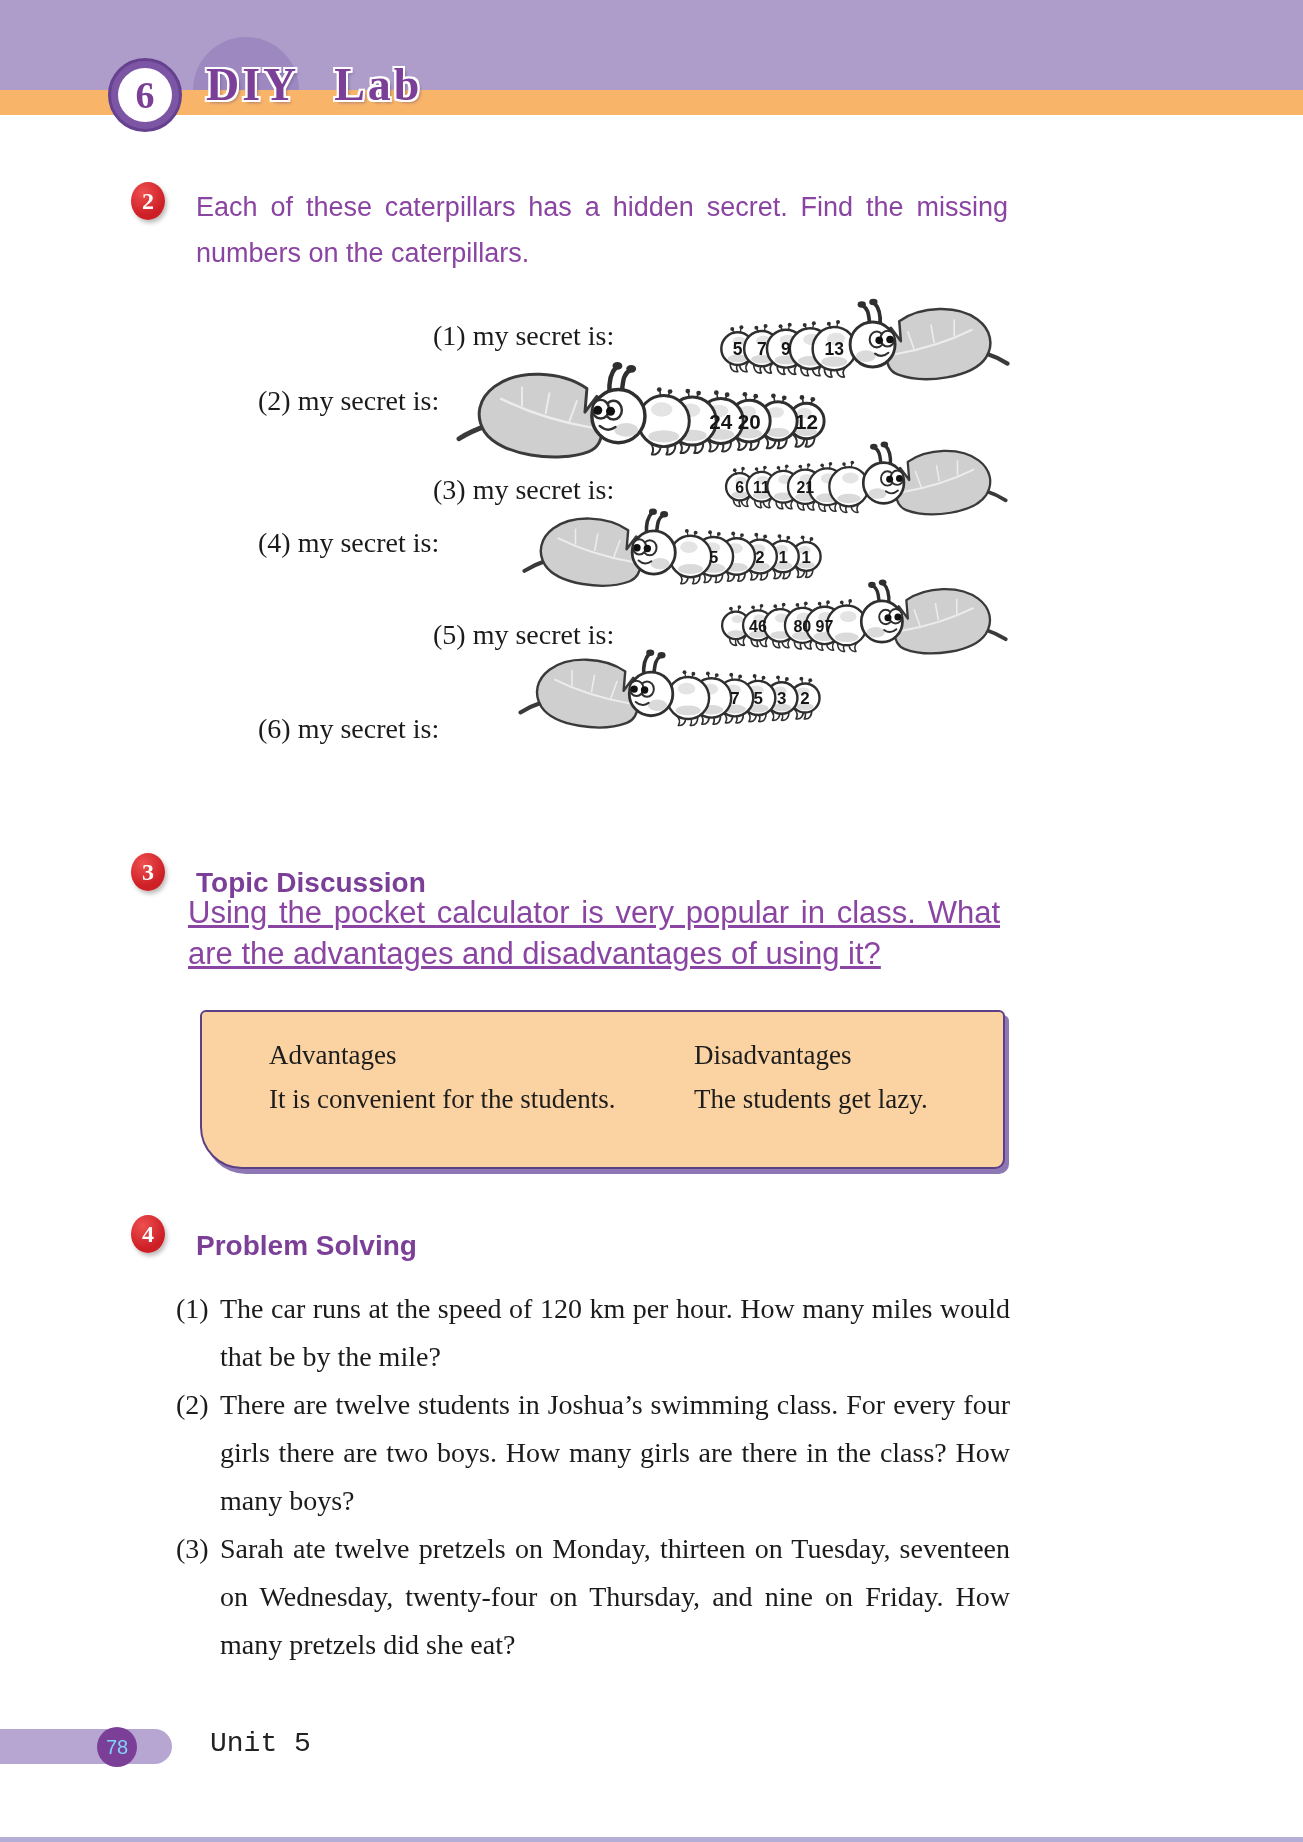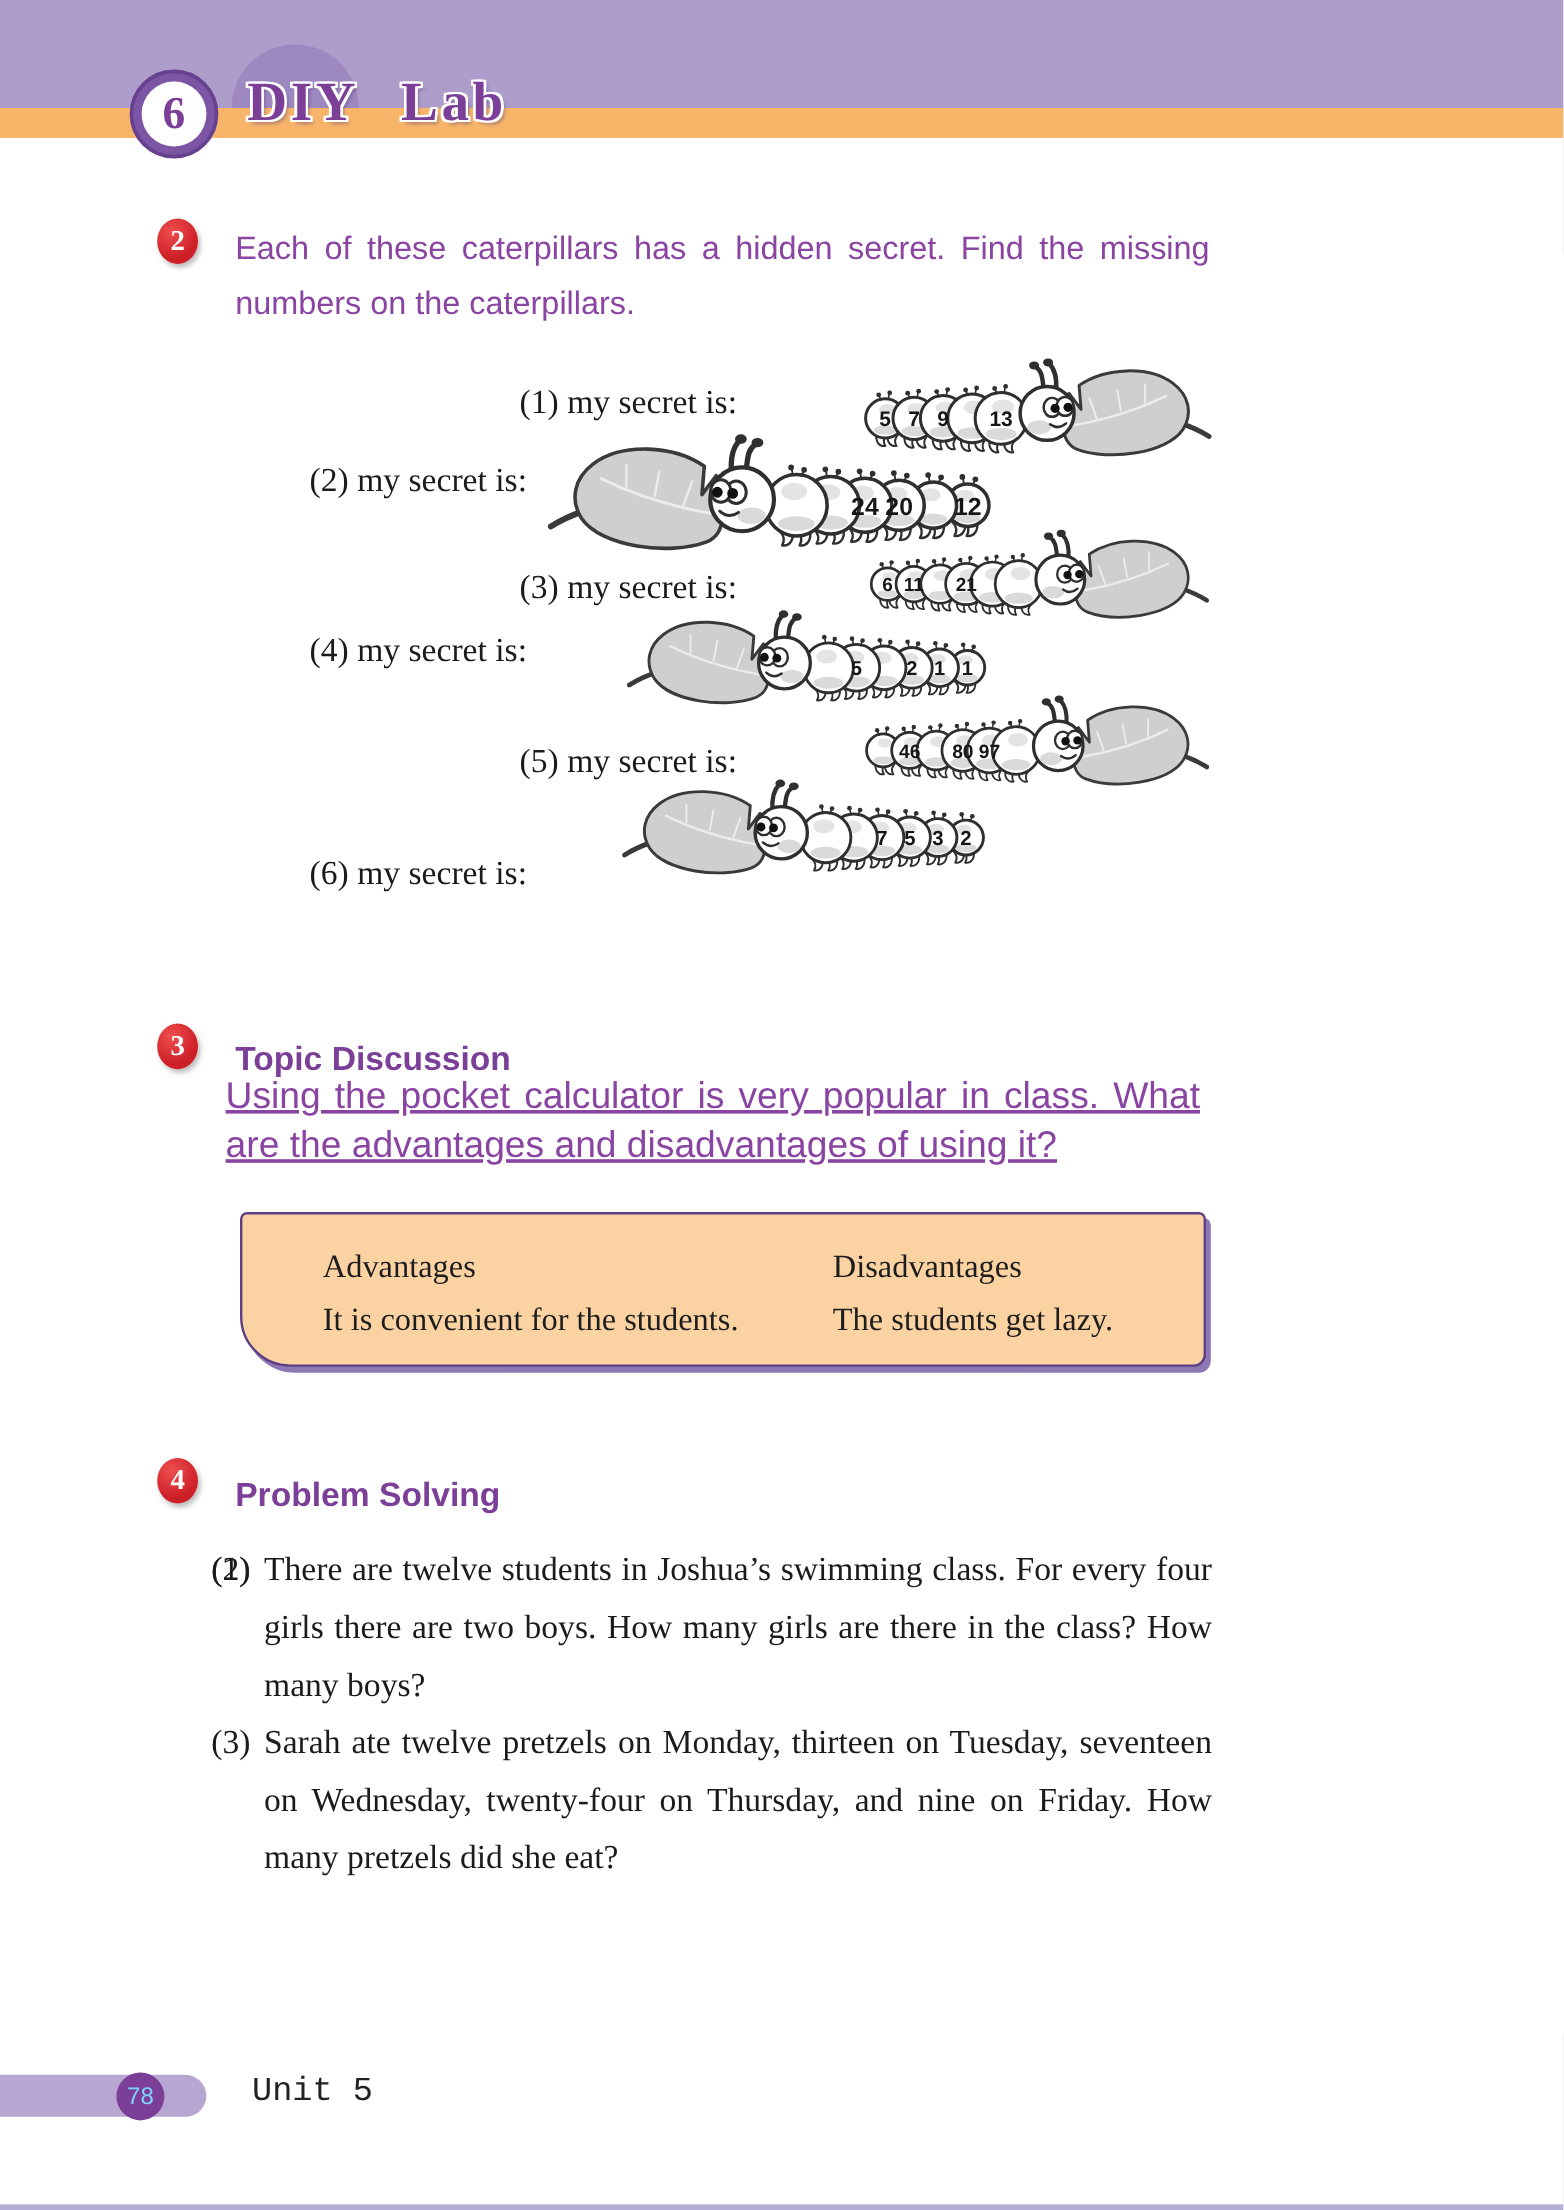--- a/index.html
+++ b/index.html
@@ -37,21 +37,21 @@
   .ptext{font-family:"Liberation Sans",sans-serif;color:var(--text-purple);}
   .instruction{position:absolute;left:196px;top:184px;width:812px;font-size:27px;
         line-height:46px;text-align:justify;}
   .sec-head{position:absolute;font-family:"Liberation Sans",sans-serif;font-weight:bold;
         font-size:28px;color:var(--title-purple);margin-top:12px;}
   .sec-body{position:absolute;left:188px;width:812px;font-size:31px;line-height:41px;text-align:justify;text-decoration:underline;}
   
   .cat-label{position:absolute;font-size:28px;color:var(--ink);white-space:nowrap;}
   .cat-svg{position:absolute;}
   
-  .adv-box{position:absolute;left:200px;top:1010px;width:805px;height:129px;
+  .adv-box{position:absolute;left:200px;top:1010px;width:805px;height:159px;
         background:var(--box-bg);border:2px solid var(--box-border);
         border-radius:6px 6px 10px 42px;box-sizing:border-box;
         box-shadow:4px 5px 0 #8d77b5;}
   .adv-box span{position:absolute;font-size:27px;color:#1d1d1d;white-space:nowrap;}
   
   .problems{position:absolute;left:176px;top:1285px;width:834px;font-size:28px;line-height:48px;}
   .problem{position:relative;padding-left:44px;text-align:justify;}
   .problem .mark{position:absolute;left:0;top:0;}
   
   .foot-pill{position:absolute;left:0;top:1729px;width:172px;height:35px;
@@ -570,20 +570,21 @@
     <span style="left:492px;top:28px;">Disadvantages</span>
     <span style="left:492px;top:72px;">The students get lazy.</span>
   </div>
 
   <div class="nbadge" style="left:131px;top:1215px;">4</div>
   <div class="sec-head" style="left:196px;top:1218px;">Problem Solving</div>
 
   <div class="problems">
     <div class="problem">
       <span class="mark">(1)</span>
+      <span>The car runs at the speed of 120 km per hour. How many miles would that be by the mile?</span>
     </div>
     <div class="problem">
       <span class="mark">(2)</span>
       <span>There are twelve students in Joshua’s swimming class. For every four girls there are two boys. How many girls are there in the class? How many boys?</span>
     </div>
     <div class="problem">
       <span class="mark">(3)</span>
       <span>Sarah ate twelve pretzels on Monday, thirteen on Tuesday, seventeen on Wednesday, twenty-four on Thursday, and nine on Friday. How many pretzels did she eat?</span>
     </div>
   </div>

